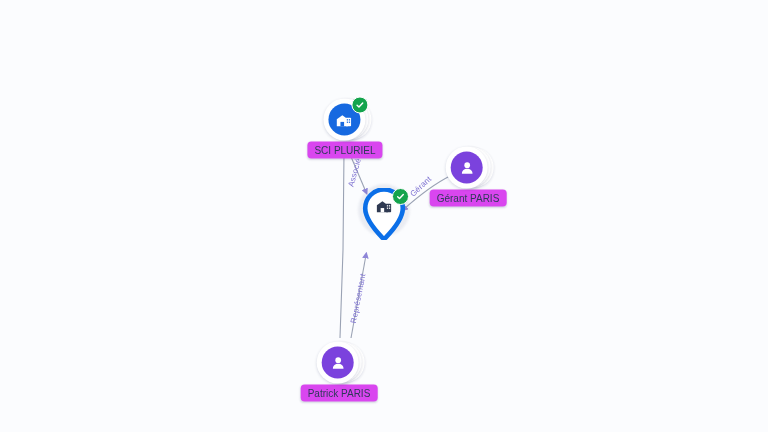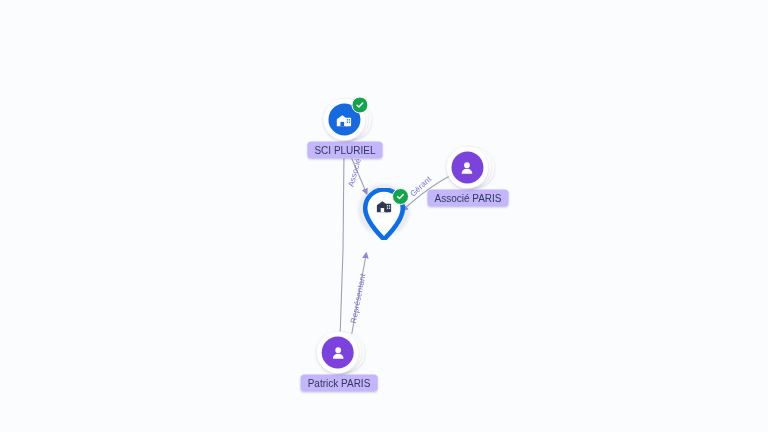--- a/index.html
+++ b/index.html
@@ -88,21 +88,21 @@
     display: flex;
     align-items: center;
     justify-content: center;
     z-index: 4;
   }
   .check-badge svg { display:block; }
 
   
   .node-label {
     margin-top: 0;
-    background: #c4b5fd;
+    background: #d946ef;
     color: #2e3a59;
     font-size: 10px;
     line-height: 13px;
     padding: 2px 7px;
     border-radius: 4px;
     white-space: nowrap;
     box-shadow: 0 1px 2px rgba(30,40,90,0.16);
   }
   .node-label.selected {
     background: #0b6fe8;
@@ -256,24 +256,24 @@
       <div class="card c3"></div>
       <div class="card c2"></div>
       <div class="card c1"></div>
       <div class="avatar person">
         <svg width="17" height="17" viewBox="0 0 24 24">
           <circle cx="12" cy="8" r="4" fill="#ffffff"></circle>
           <path d="M4.5 20 C4.5 15.6 8 13.2 12 13.2 C16 13.2 19.5 15.6 19.5 20 Z" fill="#ffffff"></path>
         </svg>
       </div>
     </div>
-    <div class="node-label">Associé PARIS</div>
-  </div>
-
-  <div class="node" style="left:339px; top:361px;">
+    <div class="node-label">Gérant PARIS</div>
+  </div>
+
+  <div class="node" style="left:339px; top:371px;">
     <div class="stack">
       <div class="card c3"></div>
       <div class="card c2"></div>
       <div class="card c1"></div>
       <div class="avatar person">
         <svg width="17" height="17" viewBox="0 0 24 24">
           <circle cx="12" cy="8" r="4" fill="#ffffff"></circle>
           <path d="M4.5 20 C4.5 15.6 8 13.2 12 13.2 C16 13.2 19.5 15.6 19.5 20 Z" fill="#ffffff"></path>
         </svg>
       </div>

